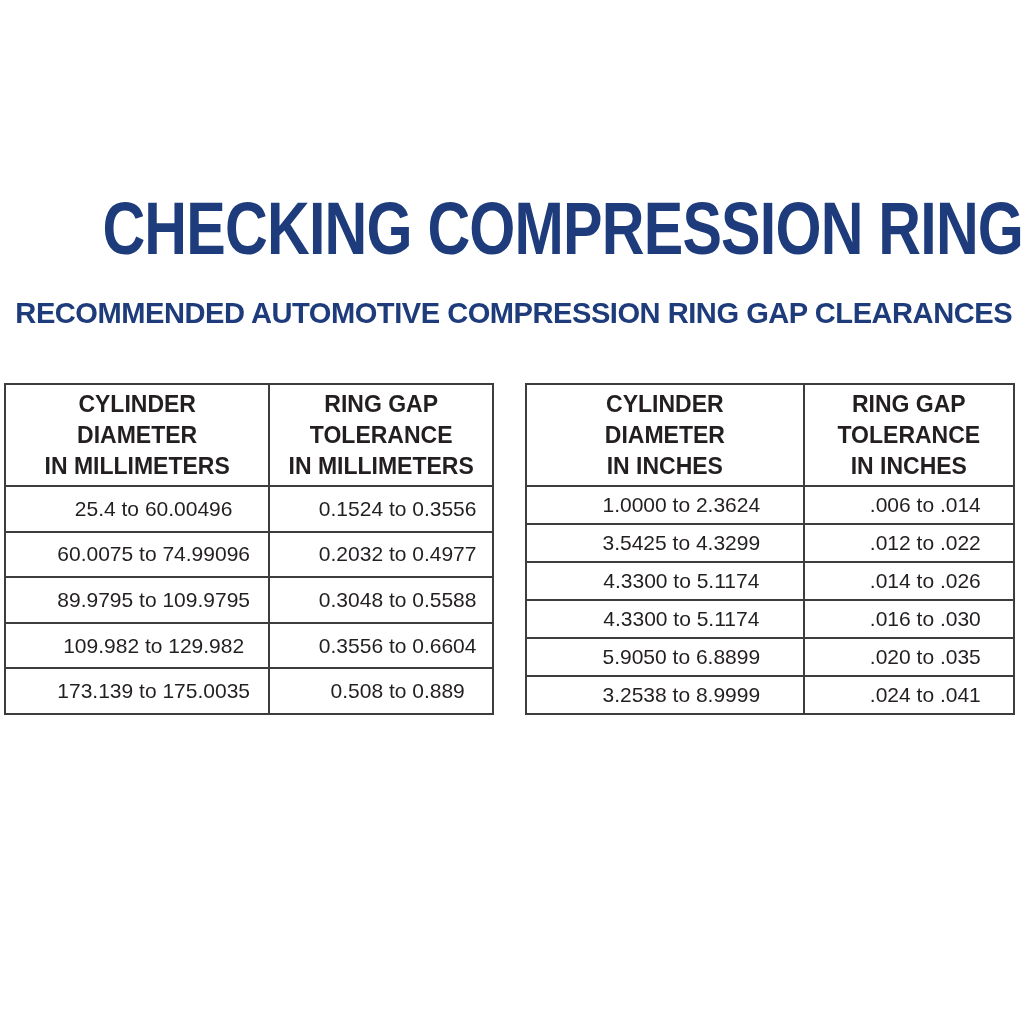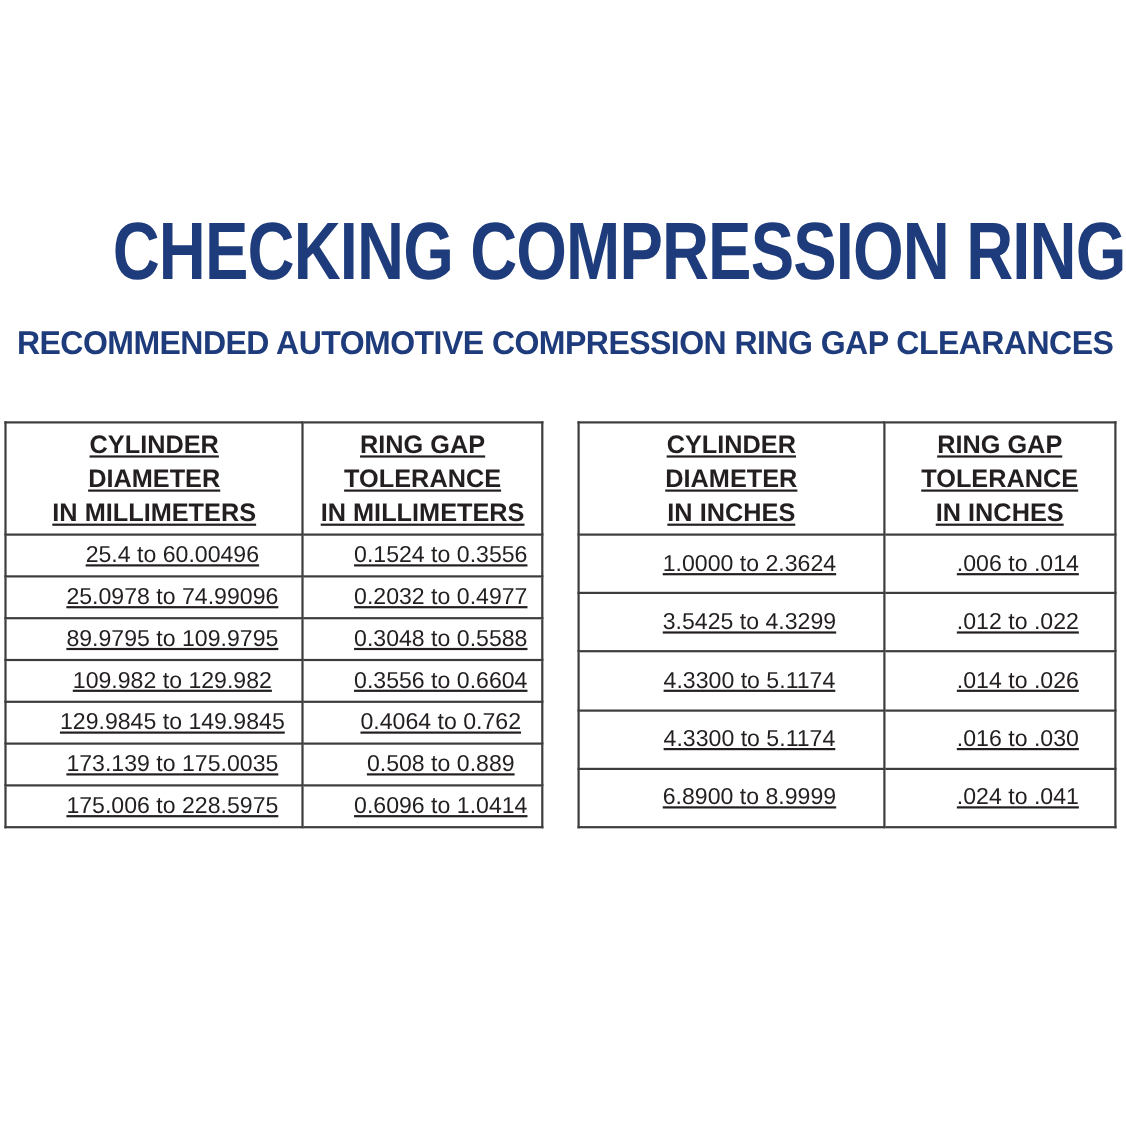--- a/index.html
+++ b/index.html
@@ -47,21 +47,20 @@
     transform-origin: 50% 50%;
     white-space: nowrap;
   }
   .tables-wrap {
     position: absolute;
     top: 383px;
     left: 4px;
     width: 1011px;
     display: flex;
     gap: 31px;
-    text-decoration: underline;
   }
   table.spec-table {
     flex: 1 1 0;
     border-collapse: collapse;
     table-layout: fixed;
   }
   table.spec-table th,
   table.spec-table td {
     border: 2px solid #3d3d3d;
     text-align: center;
@@ -109,42 +108,34 @@
             <span class="hline">IN MILLIMETERS</span>
           </th>
         </tr>
       </thead>
       <tbody>
         <tr>
           <td>25.4 to 60.00496</td>
           <td>0.1524 to 0.3556</td>
         </tr>
         <tr>
-          <td>25.0978 to 74.99096</td>
+          <td>60.0075 to 74.99096</td>
           <td>0.2032 to 0.4977</td>
         </tr>
         <tr>
           <td>89.9795 to 109.9795</td>
           <td>0.3048 to 0.5588</td>
         </tr>
         <tr>
           <td>109.982 to 129.982</td>
           <td>0.3556 to 0.6604</td>
         </tr>
         <tr>
-          <td>129.9845 to 149.9845</td>
-          <td>0.4064 to 0.762</td>
-        </tr>
-        <tr>
           <td>173.139 to 175.0035</td>
           <td>0.508 to 0.889</td>
-        </tr>
-        <tr>
-          <td>175.006 to 228.5975</td>
-          <td>0.6096 to 1.0414</td>
         </tr>
       </tbody>
     </table>
 
     <table class="spec-table">
       <thead>
         <tr>
           <th>
             <span class="hline">CYLINDER</span>
             <span class="hline">DIAMETER</span>
@@ -168,20 +159,24 @@
         </tr>
         <tr>
           <td>4.3300 to 5.1174</td>
           <td>.014 to .026</td>
         </tr>
         <tr>
           <td>4.3300 to 5.1174</td>
           <td>.016 to .030</td>
         </tr>
         <tr>
-          <td>6.8900 to 8.9999</td>
+          <td>5.9050 to 6.8899</td>
+          <td>.020 to .035</td>
+        </tr>
+        <tr>
+          <td>3.2538 to 8.9999</td>
           <td>.024 to .041</td>
         </tr>
       </tbody>
     </table>
 
   </div>
 </div>
 
 </body></html>

